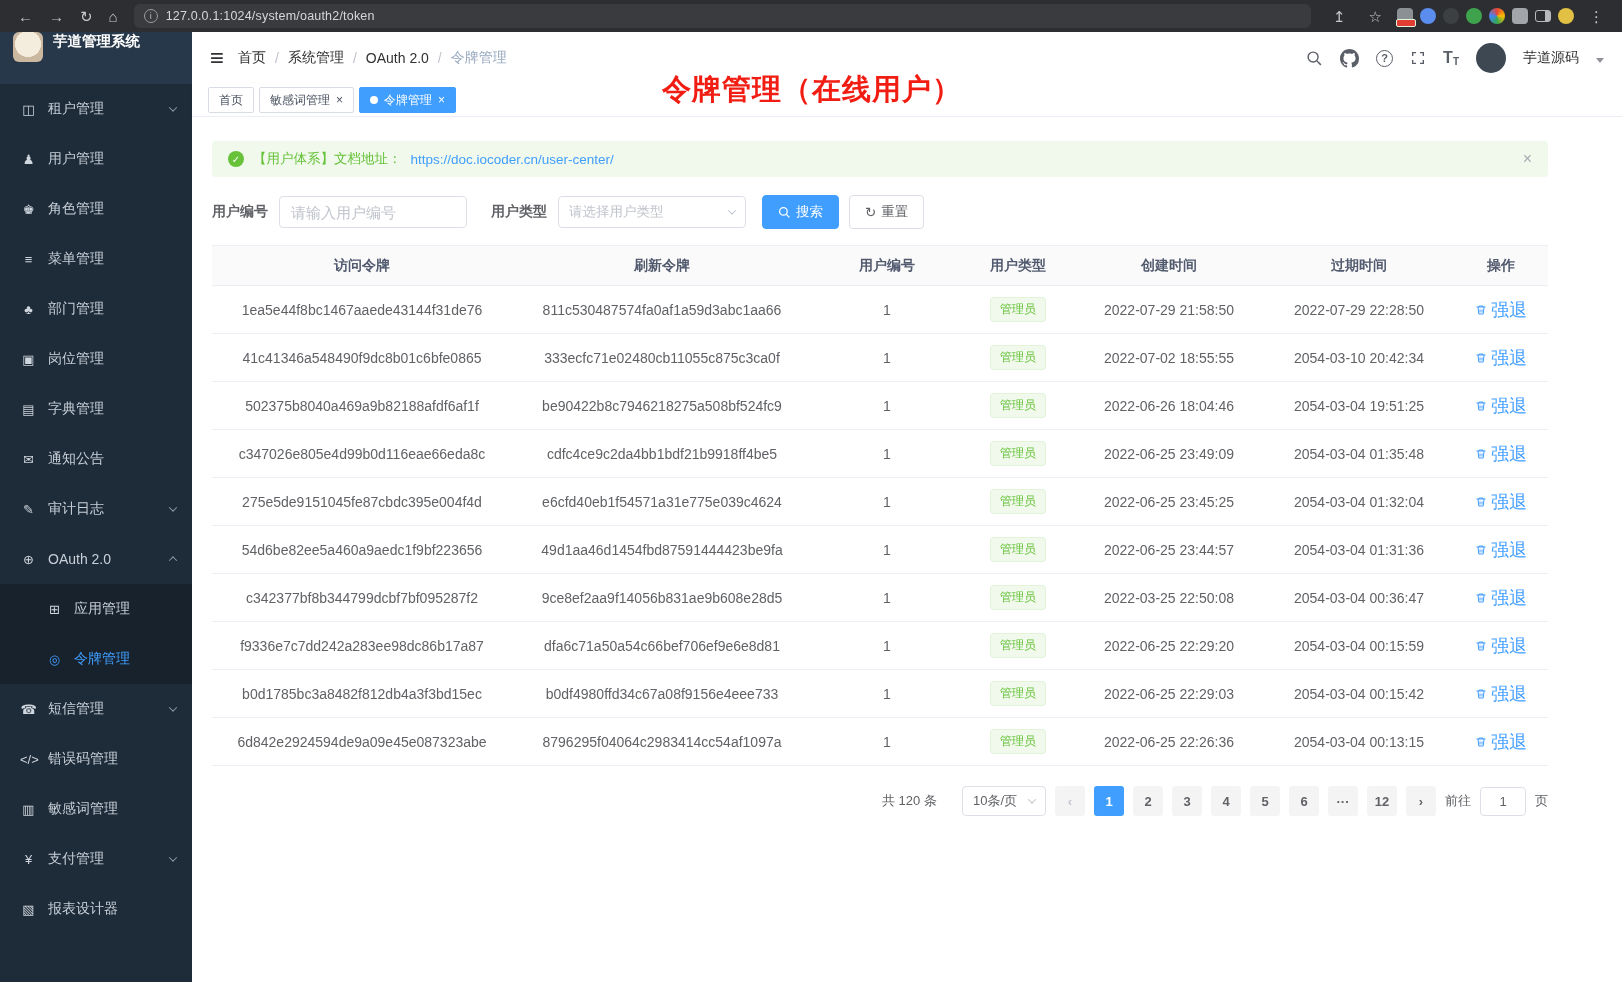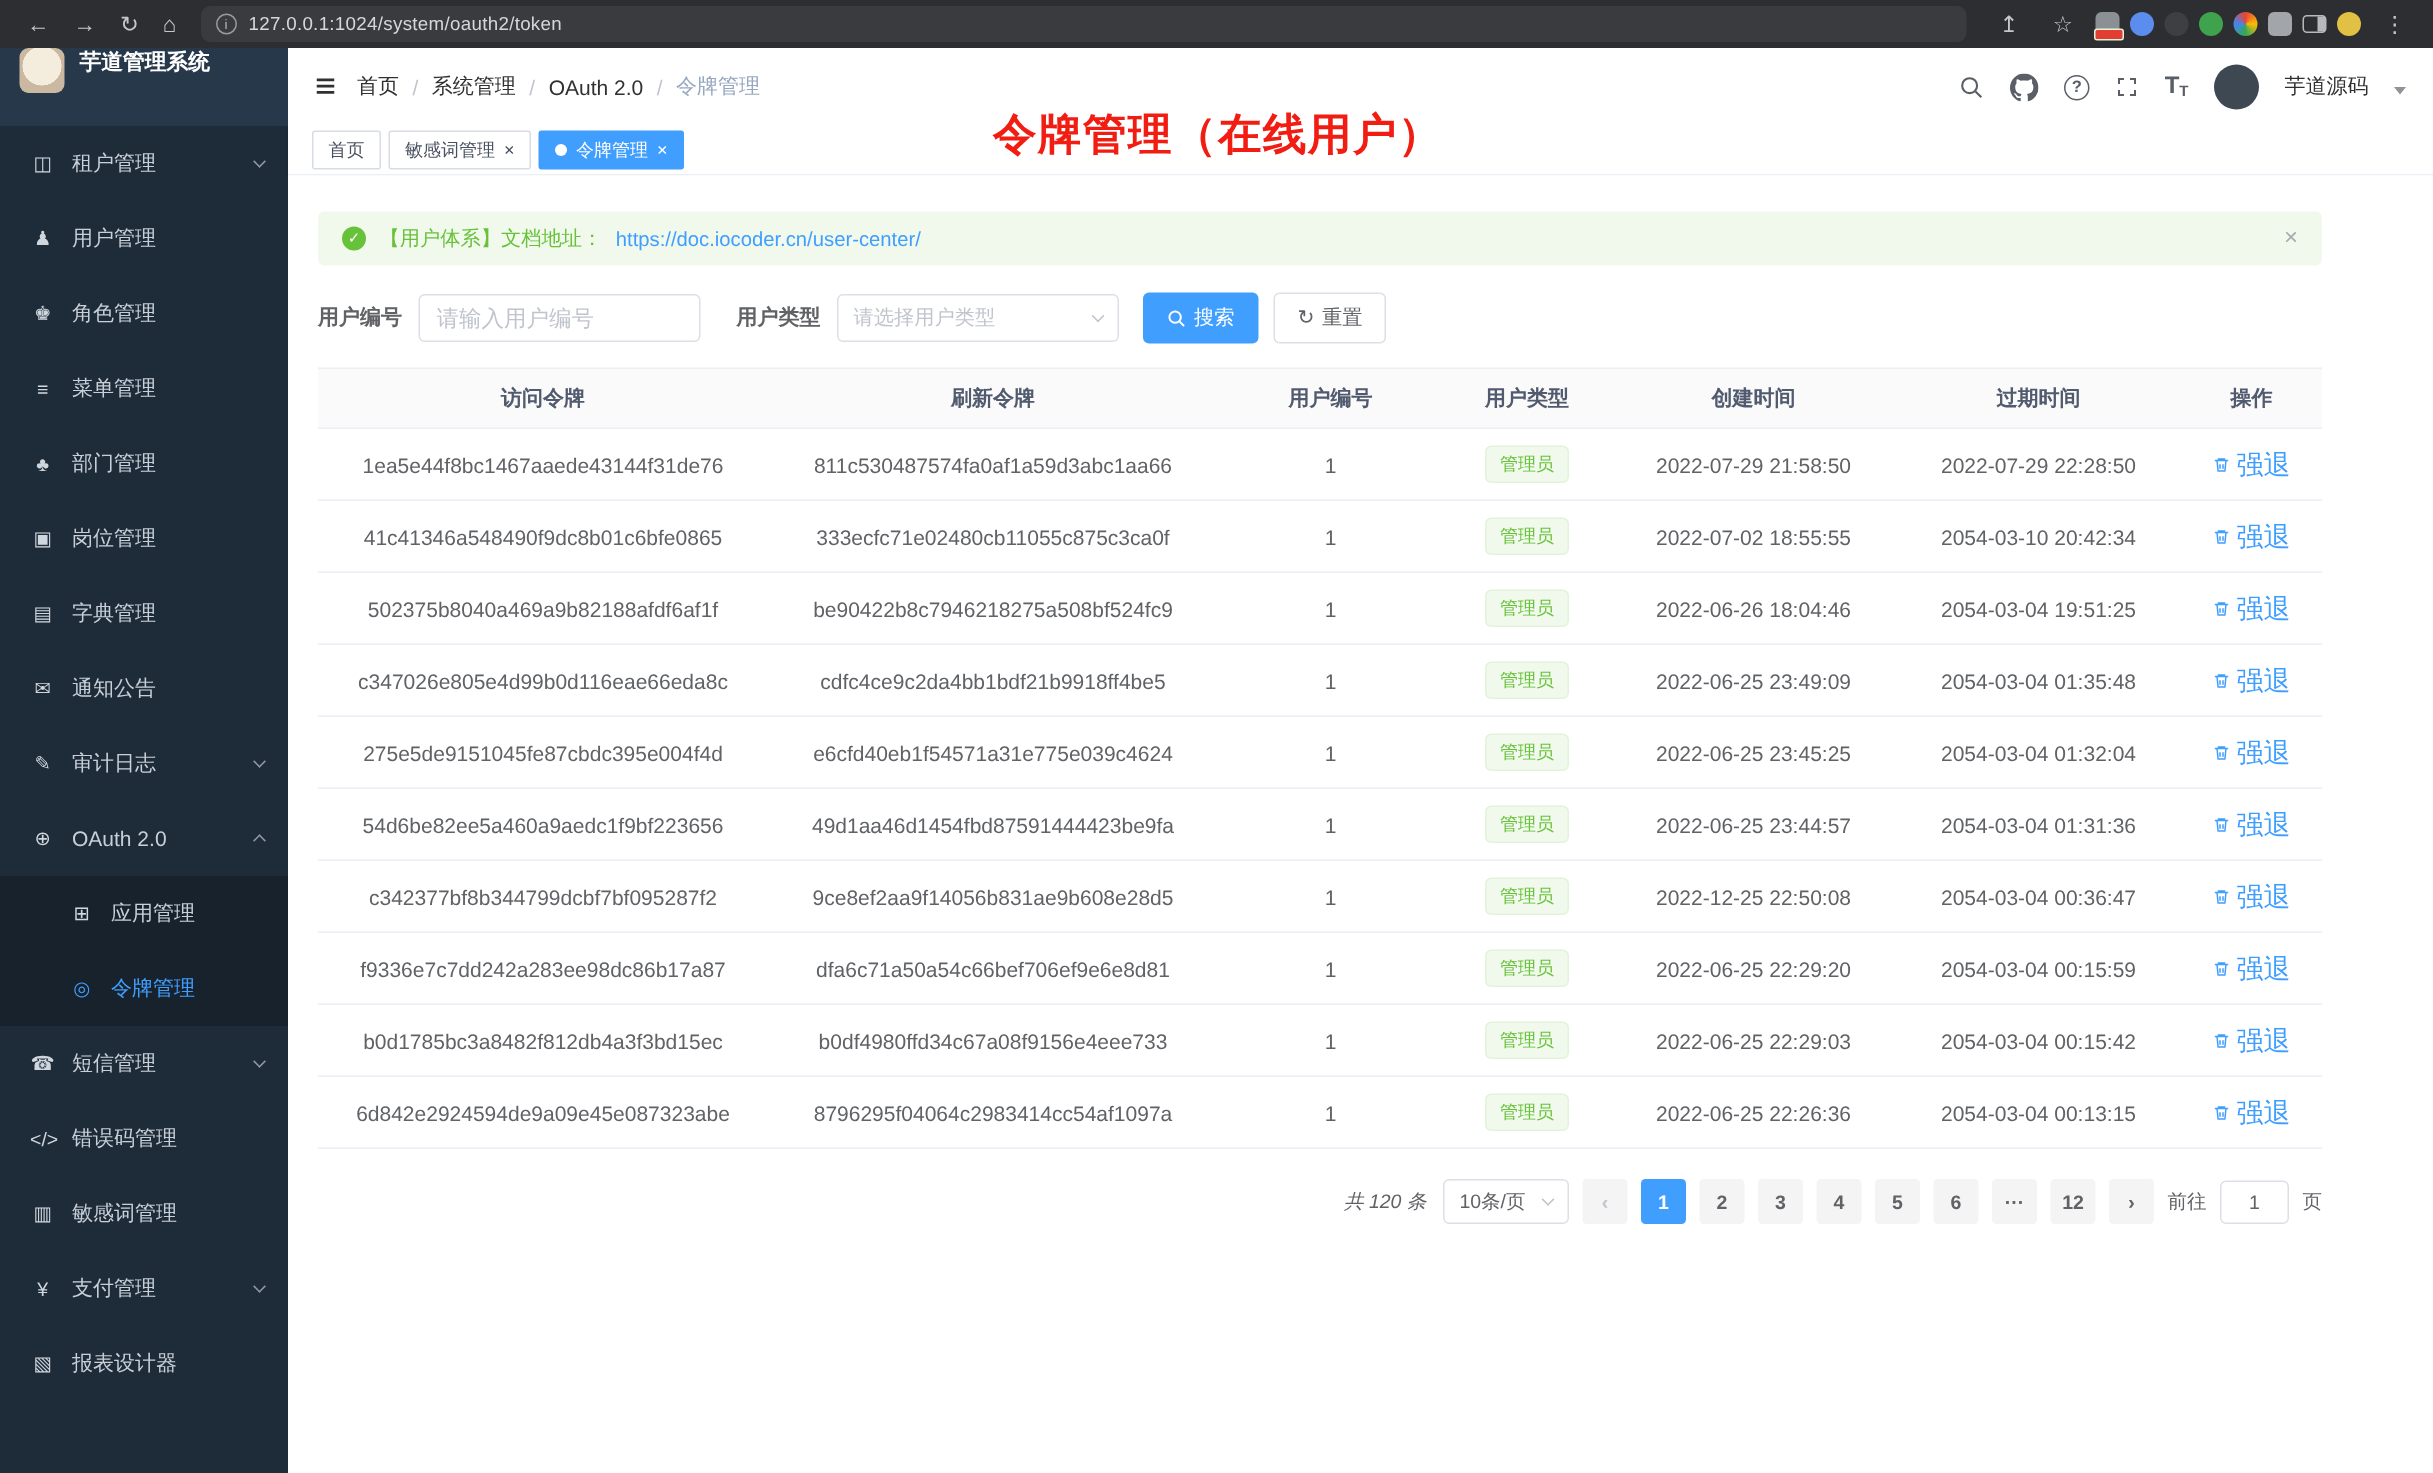--- a/index.html
+++ b/index.html
@@ -111,21 +111,21 @@
   .tbl td { height:48px; color:#606266; font-size:14px; border-bottom:1px solid #ebeef5;
     overflow:hidden; white-space:nowrap; }
   .badge { display:inline-block; padding:3px 9px; font-size:12px; color:#67c23a; background:#f0f9eb;
     border:1px solid #e1f3d8; border-radius:4px; }
   .act { color:#409eff; font-size:18px; display:inline-flex; align-items:center; gap:4px;
     cursor:pointer; text-decoration:none; }
 
   
   .pagination { width:1336px; margin-top:20px; display:flex; justify-content:flex-end; align-items:center;
     gap:9px; font-size:13px; color:#606266; }
-  .ptotal { margin-right:2px;font-style:italic; }
+  .ptotal { margin-right:16px; }
   .psize { height:30px; border:1px solid #dcdfe6; border-radius:4px; display:flex; align-items:center;
     gap:12px; padding:0 10px; cursor:pointer; }
   .pages { display:flex; gap:9px; }
   .pbtn { min-width:30px; height:30px; padding:0 4px; background:#f4f4f5; border-radius:3px;
     display:inline-flex; align-items:center; justify-content:center; font-weight:600; cursor:pointer; }
   .pbtn.active { background:#409eff; color:#fff; }
   .pbtn.prev { color:#c0c4cc; }
   .pginput { width:46px; height:29px; border:1px solid #dcdfe6; border-radius:4px; text-align:center;
     font-size:13px; color:#606266; outline:none; font-family:inherit; }
 </style>
@@ -498,21 +498,21 @@
                   <span>强退</span>
                 </a>
               </td>
             </tr>
 
             <tr>
               <td>c342377bf8b344799dcbf7bf095287f2</td>
               <td>9ce8ef2aa9f14056b831ae9b608e28d5</td>
               <td>1</td>
               <td><span class="badge">管理员</span></td>
-              <td>2022-12-25 22:50:08</td>
+              <td>2022-03-25 22:50:08</td>
               <td>2054-03-04 00:36:47</td>
               <td>
                 <a class="act">
                   <svg width="12" height="12" viewBox="0 0 24 24" fill="none" stroke="currentColor" stroke-width="2">
                     <path d="M3 6h18M8 6V4h8v2M6 6l1.5 14h9L18 6M10 11v6M14 11v6"></path>
                   </svg>
                   <span>强退</span>
                 </a>
               </td>
             </tr>

